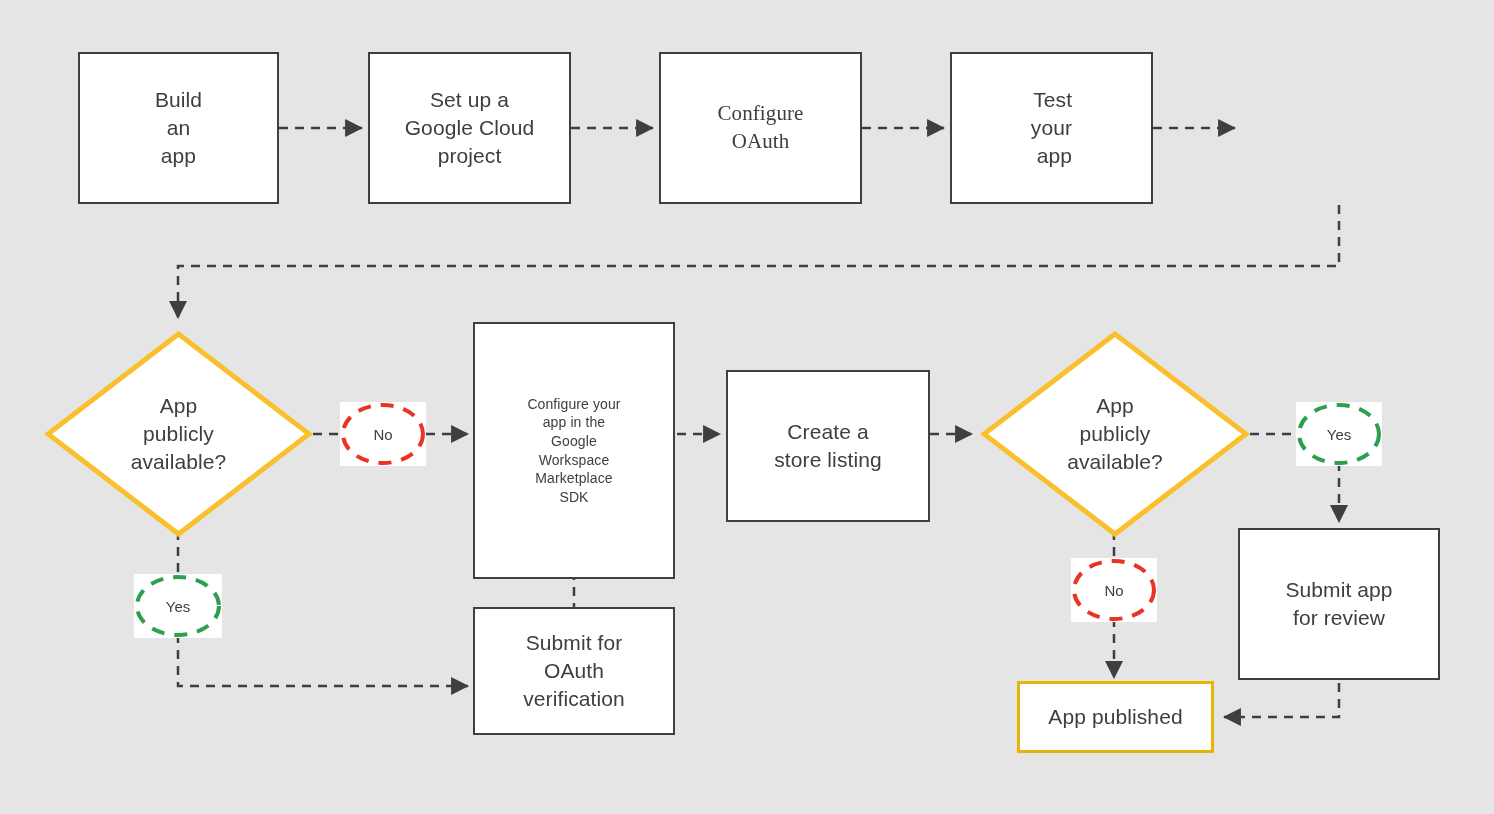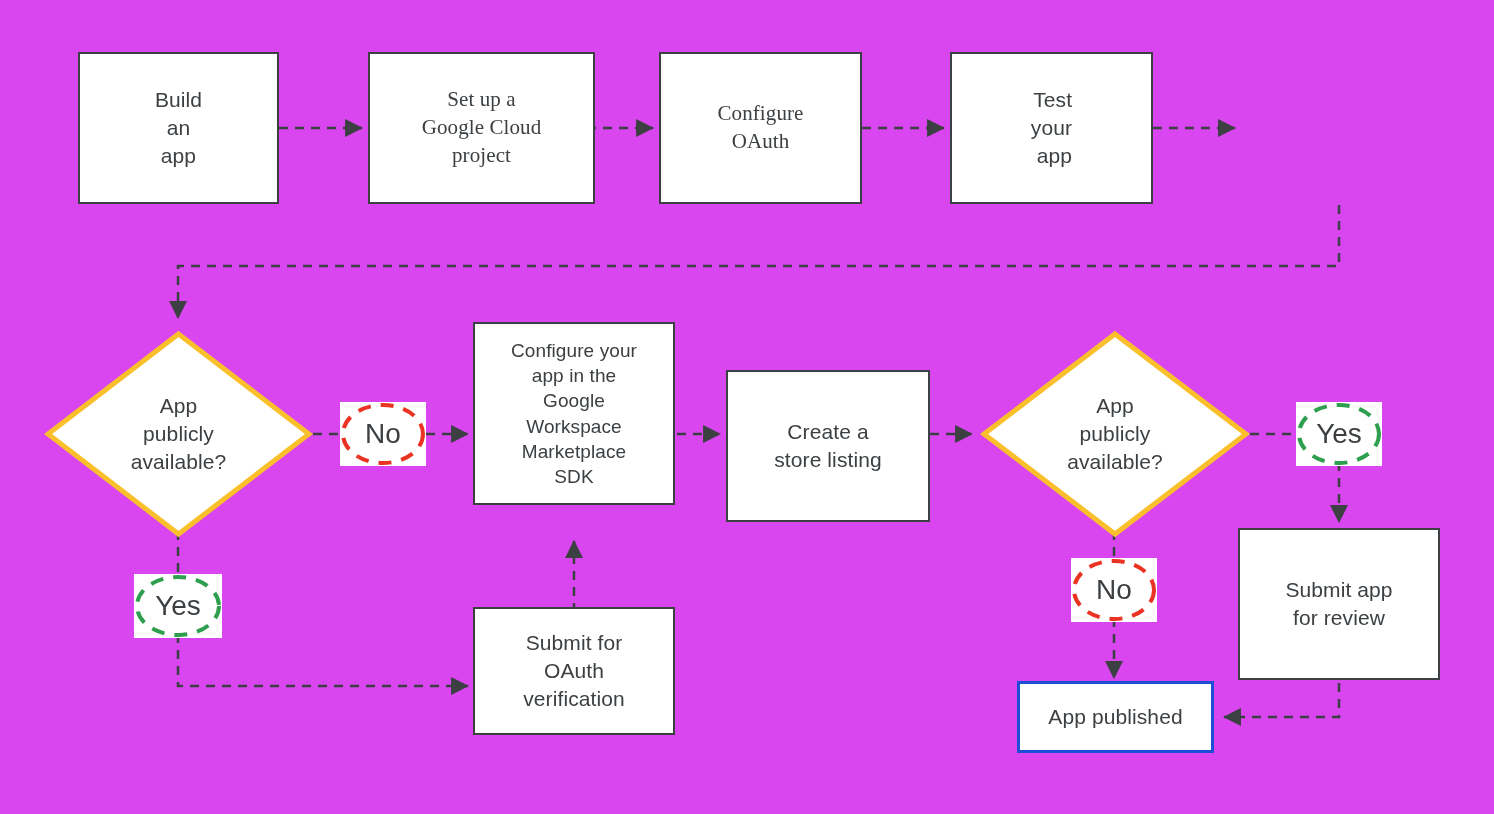--- a/index.html
+++ b/index.html
@@ -4,21 +4,21 @@
 <style>
   html, body {
     margin: 0;
     padding: 0;
     background: #ffffff;
   }
   #stage {
     position: relative;
     width: 1494px;
     height: 814px;
-    background: #d946ef;
+    background: #e5e5e5;
     font-family: "Liberation Sans", sans-serif;
     overflow: hidden;
   }
   #edges {
     position: absolute;
     left: 0;
     top: 0;
     width: 1494px;
     height: 814px;
     pointer-events: none;
@@ -35,21 +35,21 @@
     line-height: 1.33;
     letter-spacing: 0.1px;
     white-space: pre-line;
     z-index: 2;
   }
   .process {
     border: 2.5px solid #3c4043;
     background: #ffffff;
   }
   .terminator-ok {
-    border: 3px solid #1d4ed8;
+    border: 3px solid #eab308;
     background: #ffffff;
     font-size: 21px;
   }
   .decision {
     background: transparent;
     z-index: 2;
   }
   .decision .dtext {
     position: relative;
     z-index: 3;
@@ -63,21 +63,21 @@
     position: absolute;
     left: 0;
     top: 0;
   }
   .label-pill {
     position: absolute;
     display: flex;
     align-items: center;
     justify-content: center;
     color: #3c4043;
-    font-size: 28px;
+    font-size: 15px;
     z-index: 3;
     background: #ffffff;
   }
   .label-pill svg {
     position: absolute;
     left: 0;
     top: 0;
   }
   .label-pill .ptext {
     position: relative;
@@ -126,21 +126,21 @@
       <path d="M 1339 683 L 1339 717 L 1224 717" marker-end="url(#arrowR)"></path>
     </g>
   </svg>
 
   <div class="node process" style="left:78px; top:52px; width:201px; height:152px;">
     <span>Build
 an
 app</span>
   </div>
 
-  <div class="node process" style="left:368px; top:52px; width:227px; height:152px;font-family:Liberation Serif, serif;">
+  <div class="node process" style="left:368px; top:52px; width:203px; height:152px;">
     <span>Set up a
 Google Cloud
 project</span>
   </div>
 
   <div class="node process" style="left:659px; top:52px; width:203px; height:152px;font-family:Liberation Serif, serif;">
     <span>Configure
 OAuth</span>
   </div>
 
@@ -160,21 +160,21 @@
 available?</span>
   </div>
 
   <div class="label-pill" style="left:340px; top:402px; width:86px; height:64px;">
     <svg width="86" height="64" viewBox="0 0 86 64" xmlns="http://www.w3.org/2000/svg">
       <ellipse cx="43" cy="32" rx="40" ry="29" fill="#ffffff" stroke="#ea3323" stroke-width="4" stroke-dasharray="13 10"></ellipse>
     </svg>
     <span class="ptext">No</span>
   </div>
 
-  <div class="node process" style="left:473px; top:322px; width:202px; height:183px; font-size:19px;">
+  <div class="node process" style="left:473px; top:322px; width:202px; height:257px; font-size:14px;">
     <span>Configure your
 app in the
 Google
 Workspace
 Marketplace
 SDK</span>
   </div>
 
   <div class="node process" style="left:726px; top:370px; width:204px; height:152px;">
     <span>Create a

